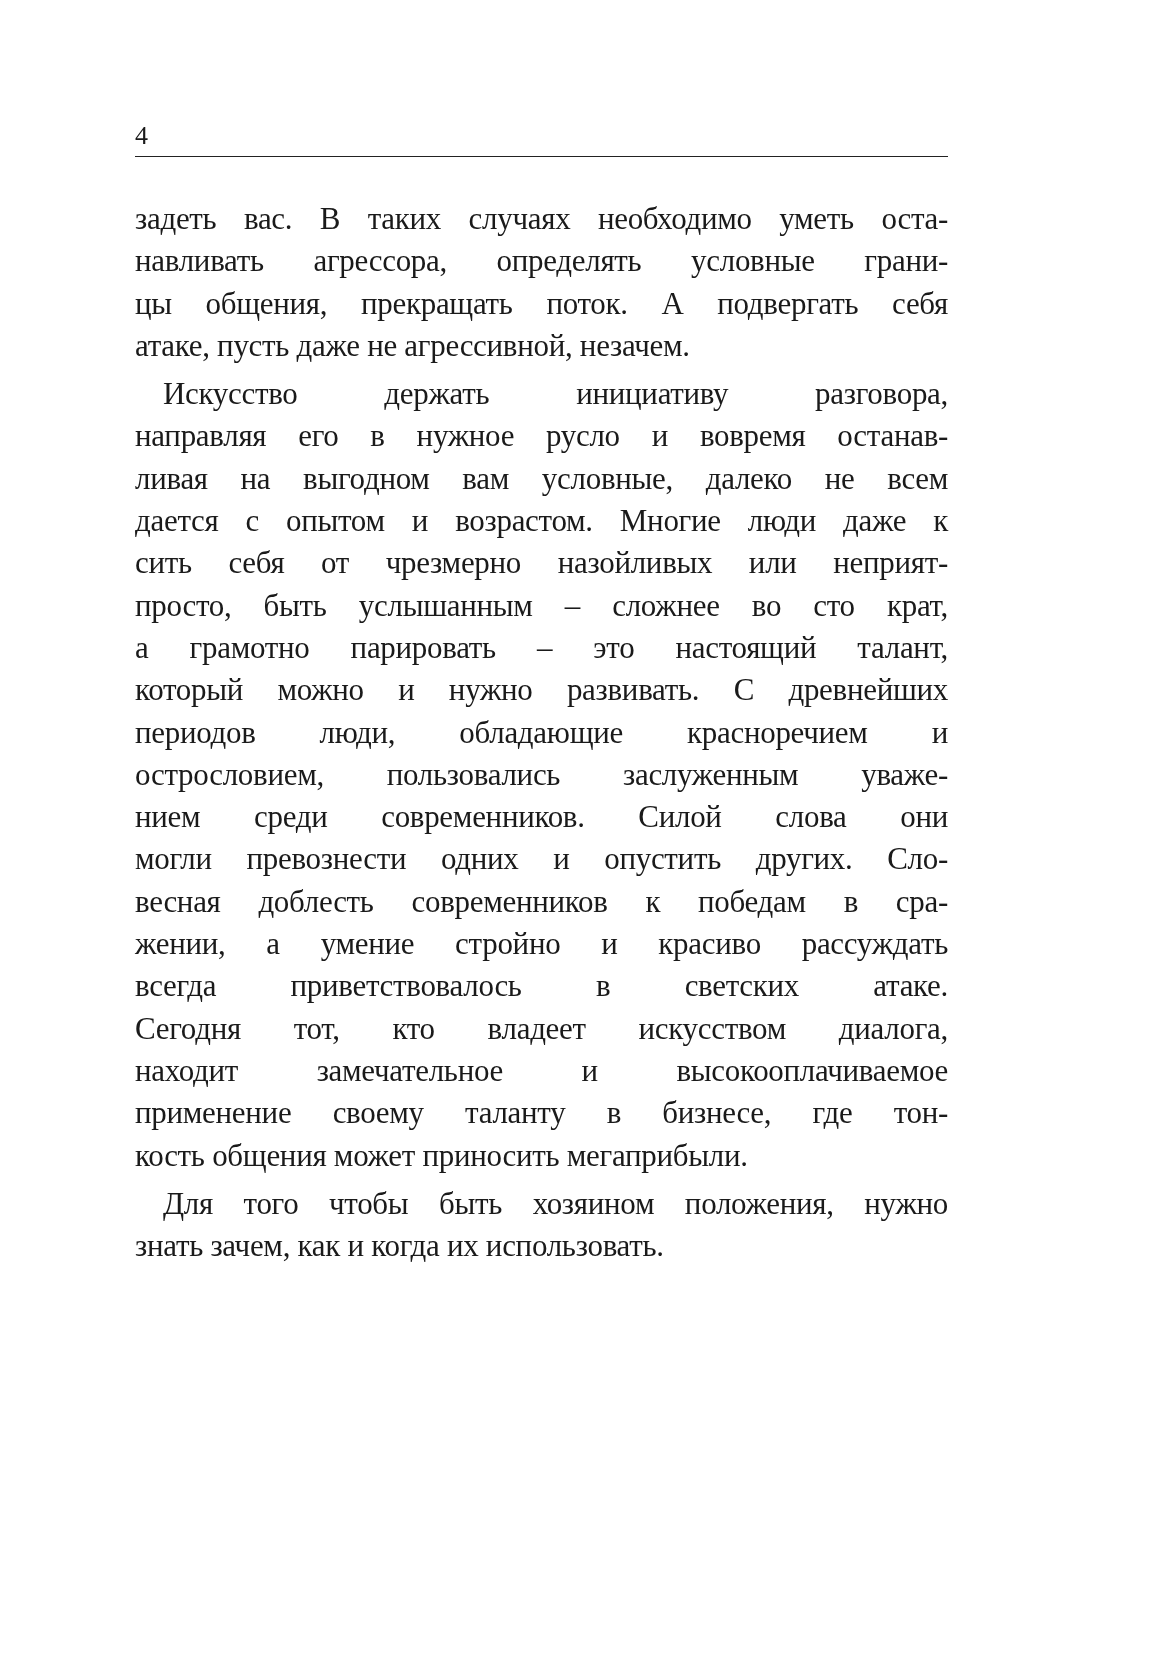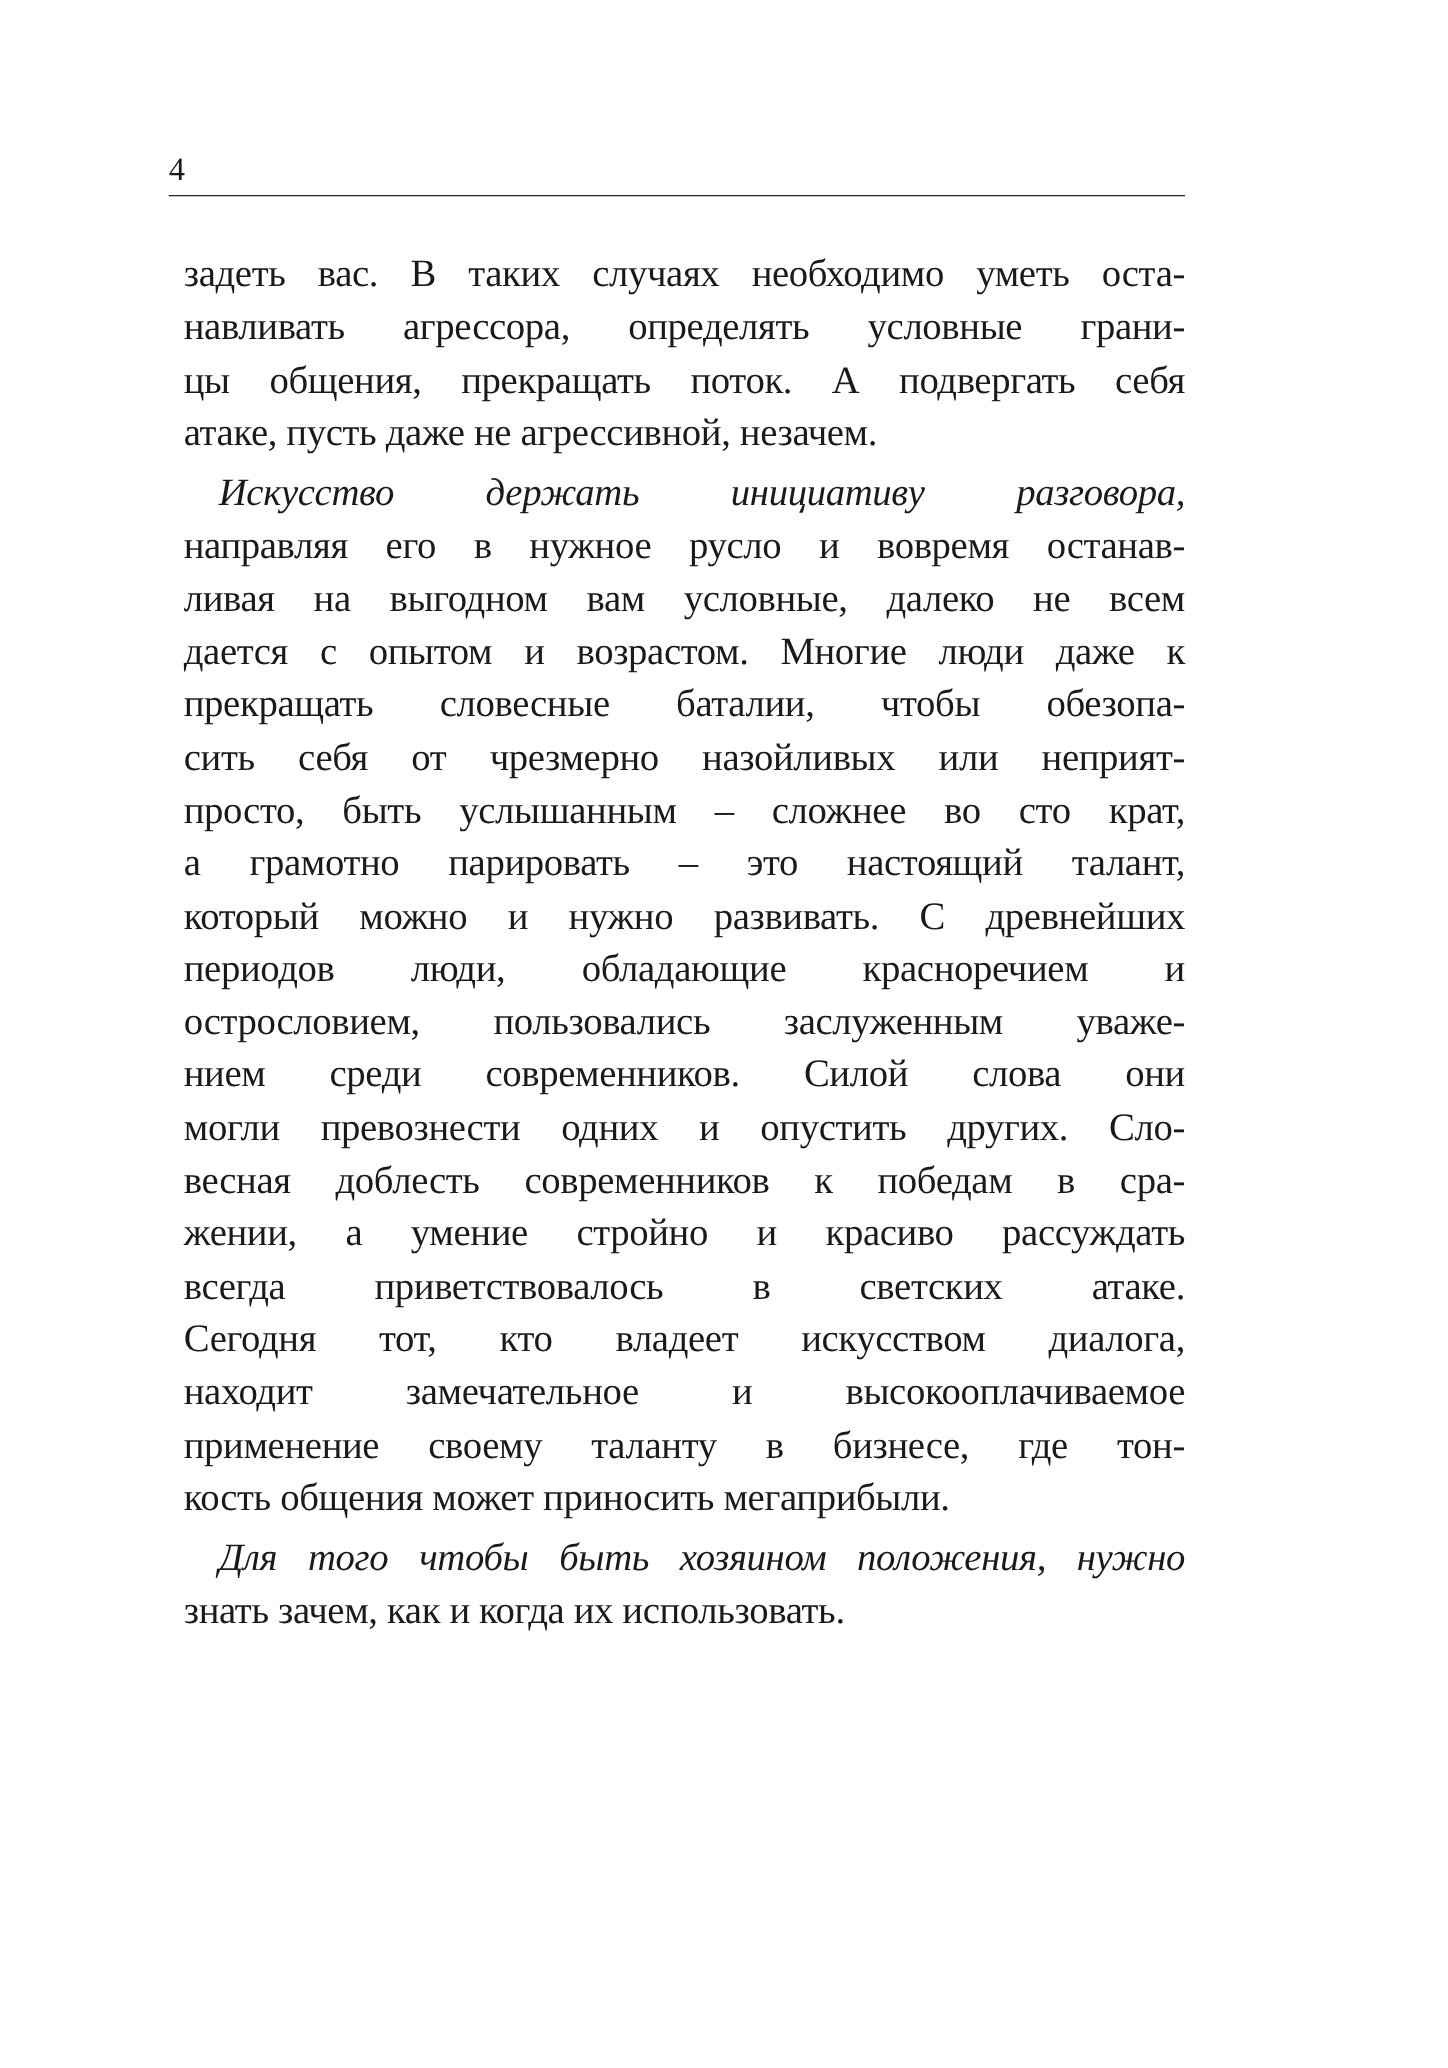--- a/index.html
+++ b/index.html
@@ -20,24 +20,24 @@
     position: absolute; left: 135px; top: 156px; width: 813px; height: 0;
     border-top: 1.5px solid #222;
   }
   .body-text {
     position: absolute; left: 135px; top: 198px; width: 813px;
   }
   .line {
     display: block; height: 42.3px; line-height: 42.3px;
     font-size: 31px; letter-spacing: -0.3px;
     text-align: justify; text-align-last: justify;
-    white-space: nowrap; overflow: visible; margin-left: 12px;
+    white-space: nowrap; overflow: visible;
   }
   .line.last { text-align-last: left; }
-  .line.indent { padding-left: 28px; font-style: italic; }
+  .line.indent { padding-left: 28px; }
   .para-gap { height: 6px; }
 </style>
 </head>
 <body>
 
 <div class="page">
   <div class="header">
     <span class="page-number">4</span>
   </div>
   <div class="header-rule"></div>
@@ -48,21 +48,20 @@
       <span class="line">навливать агрессора, определять условные грани-</span>
       <span class="line">цы общения, прекращать поток. А подвергать себя</span>
       <span class="line last">атаке, пусть даже не агрессивной, незачем.</span>
     </div>
     <div class="para-gap"></div>
     <div>
       <span class="line indent">Искусство держать инициативу разговора,</span>
       <span class="line">направляя его в нужное русло и вовремя останав-</span>
       <span class="line">ливая на выгодном вам условные, далеко не всем</span>
       <span class="line">дается с опытом и возрастом. Многие люди даже к</span>
-      <span class="line">прекращать словесные баталии, чтобы обезопа-</span>
       <span class="line">сить себя от чрезмерно назойливых или неприят-</span>
       <span class="line">просто, быть услышанным – сложнее во сто крат,</span>
       <span class="line">а грамотно парировать – это настоящий талант,</span>
       <span class="line">который можно и нужно развивать. С древнейших</span>
       <span class="line">периодов люди, обладающие красноречием и</span>
       <span class="line">острословием, пользовались заслуженным уваже-</span>
       <span class="line">нием среди современников. Силой слова они</span>
       <span class="line">могли превознести одних и опустить других. Сло-</span>
       <span class="line">весная доблесть современников к победам в сра-</span>
       <span class="line">жении, а умение стройно и красиво рассуждать</span>

